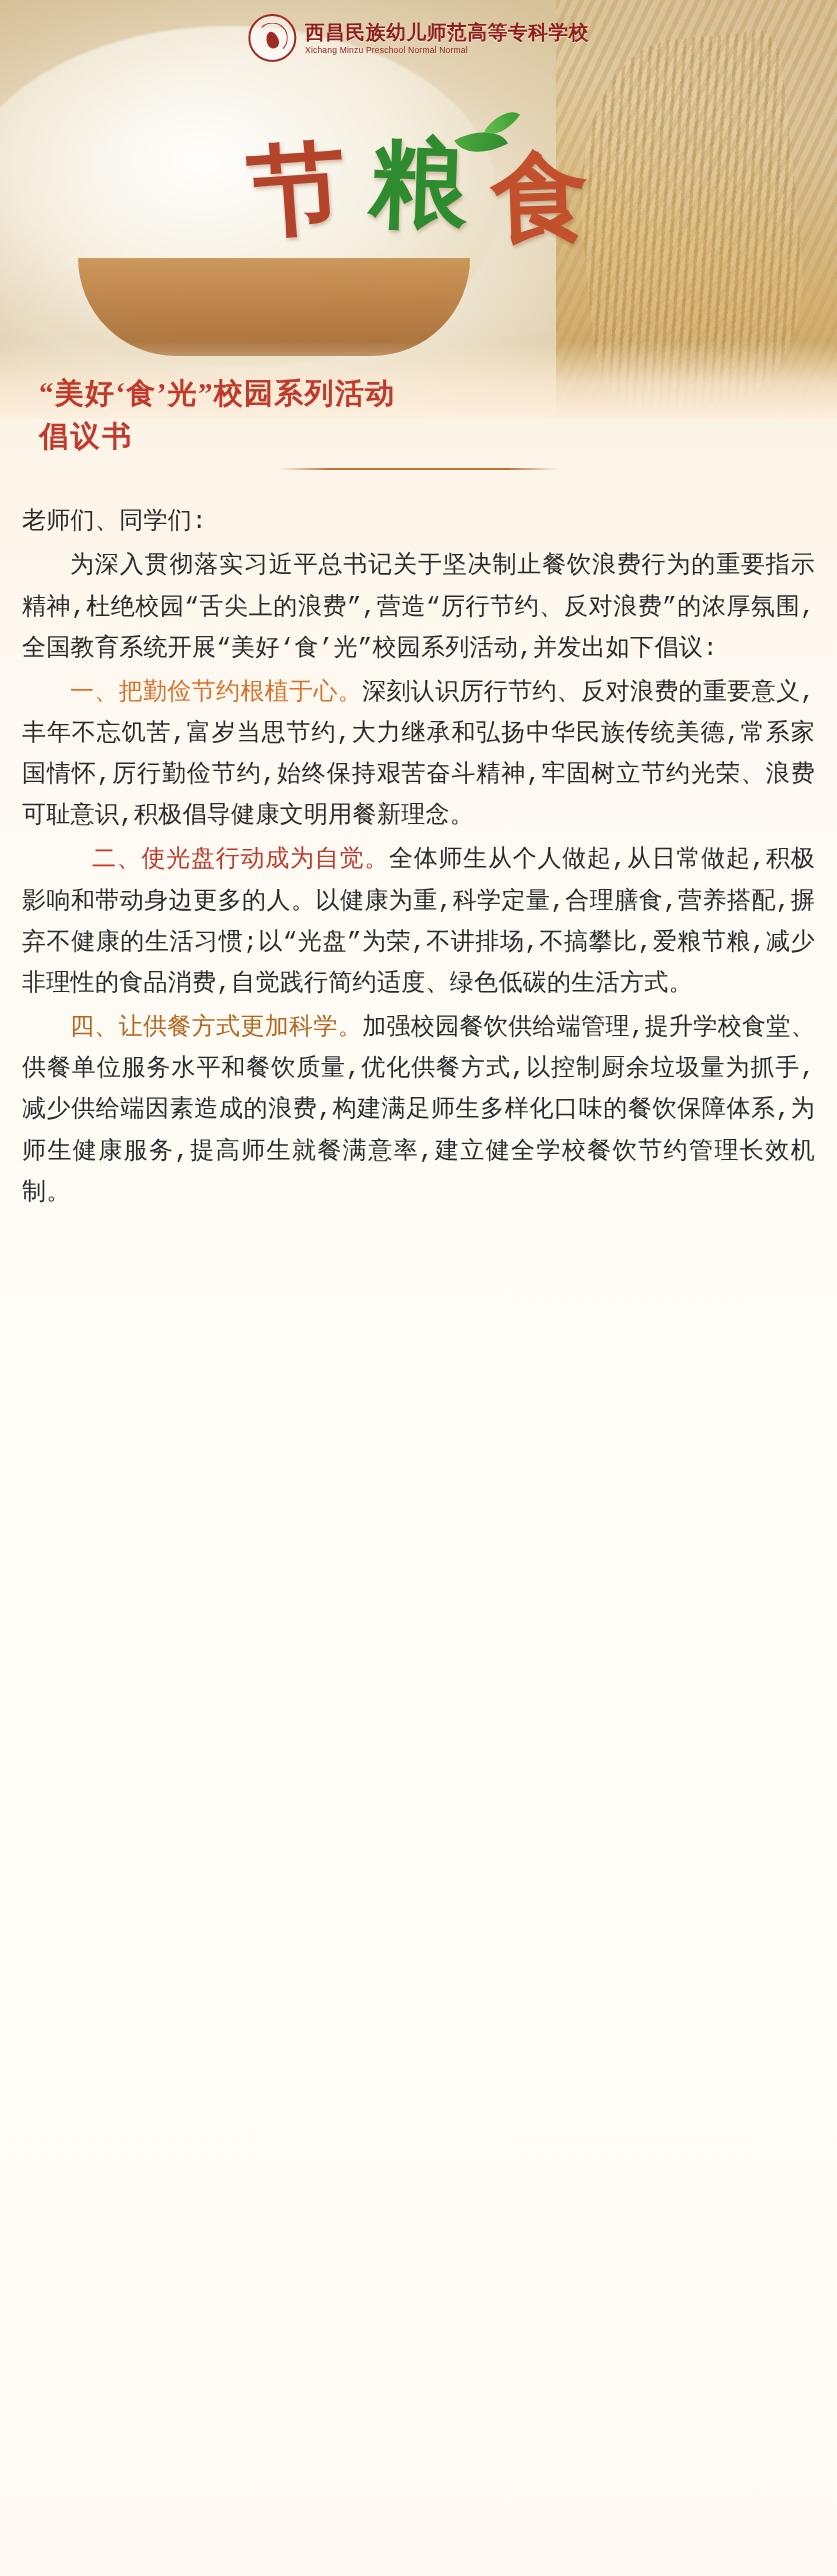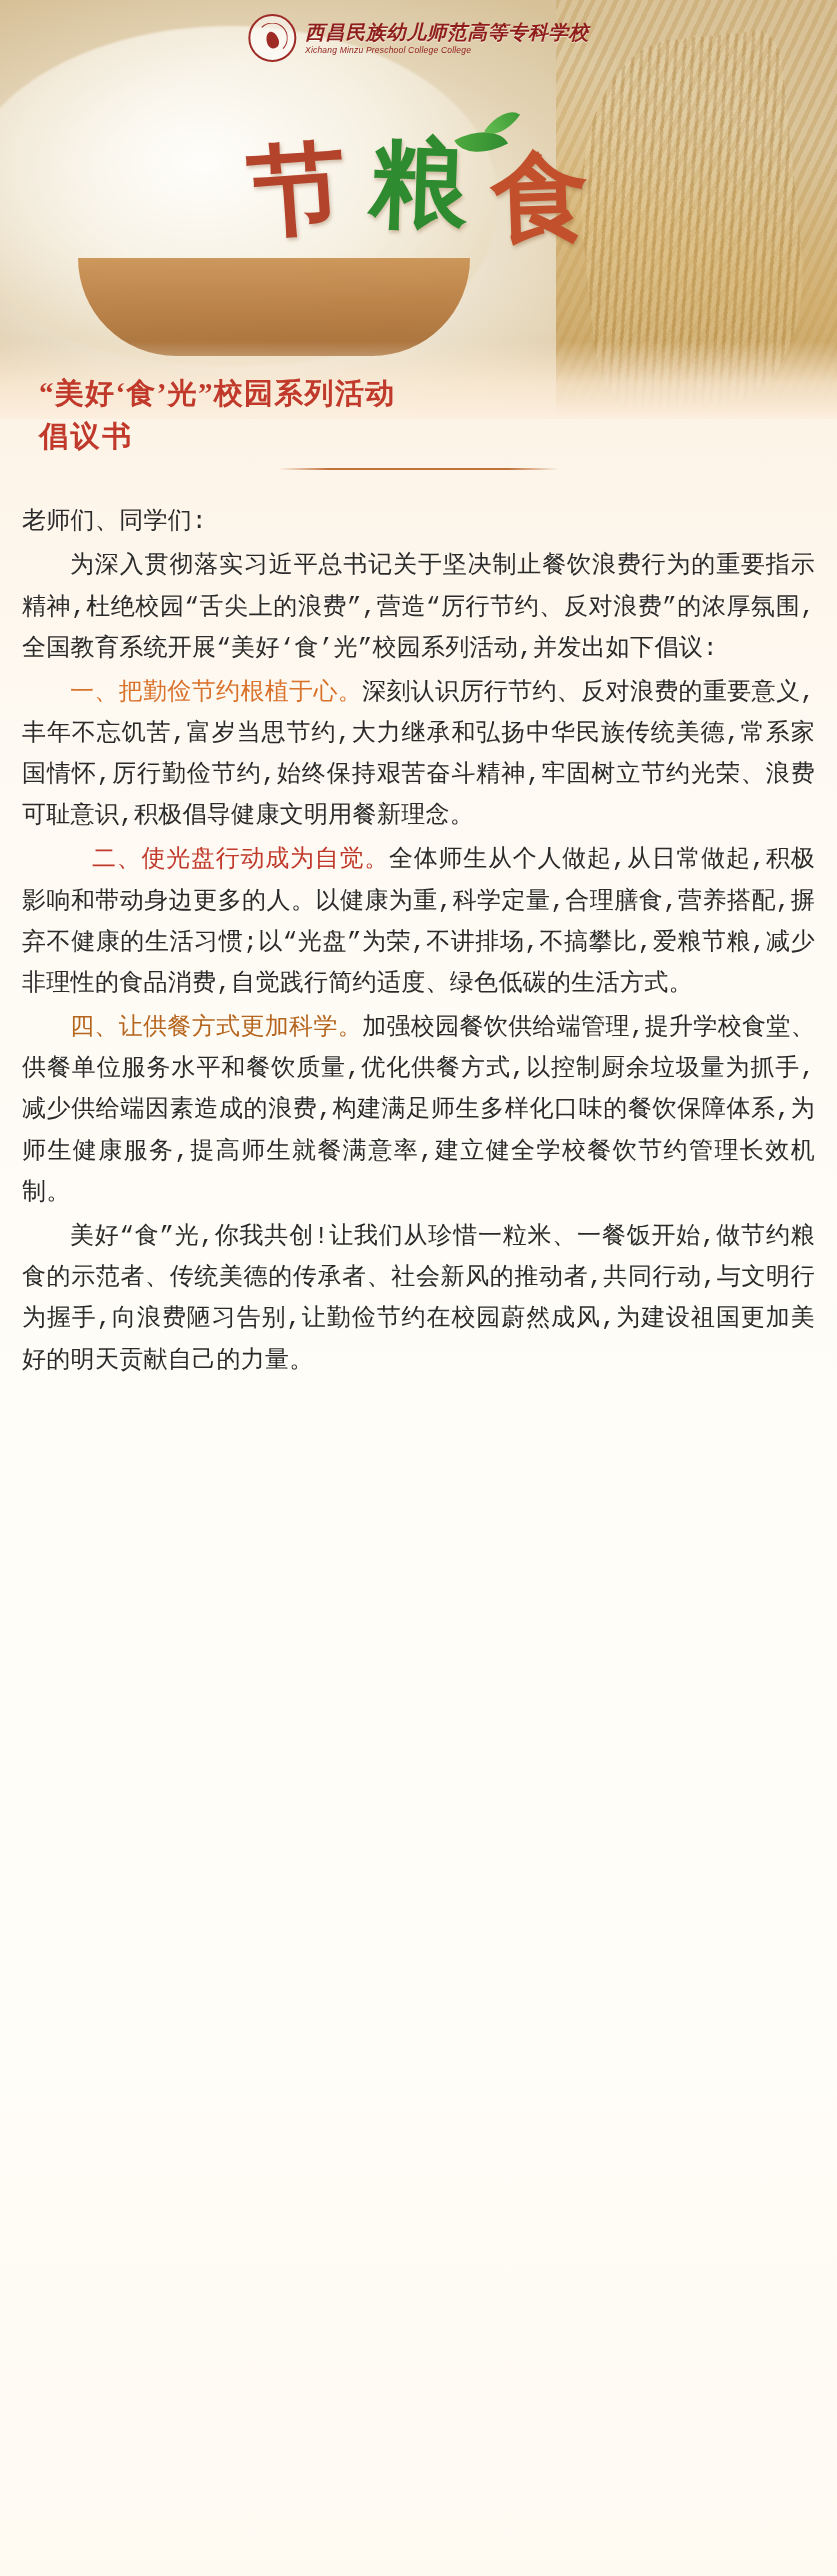--- a/index.html
+++ b/index.html
@@ -101,21 +101,20 @@
 
   
   .logo-wrap {
     position: absolute;
     left: 50%; top: 14.4px;
     transform: translateX(-50%);
     display: flex;
     align-items: center;
     gap: 9.2px;
     z-index: 6;
-    font-style: italic;
   }
   .logo-mark {
     width: 48px; height: 48px;
     flex: 0 0 48px;
     border-radius: 50%;
     border: 2px solid #9e2b26;
     position: relative;
     background: rgba(255,255,255,.55);
   }
   .logo-mark::before {
@@ -255,21 +254,21 @@
     <div class="bowl"></div>
     <div class="bowl-wood"></div>
     <div class="wheat"></div>
     <div class="wheat2"></div>
     <div class="vignette"></div>
 
     <div class="logo-wrap">
       <div class="logo-mark"></div>
       <div class="logo-text">
         <div class="logo-cn">西昌民族幼儿师范高等专科学校</div>
-        <div class="logo-en">Xichang Minzu Preschool College College</div>
+        <div class="logo-en">Xichang Minzu Preschool Normal Normal</div>
       </div>
     </div>
 
     <div class="big-title">
       <span class="bt-1">节</span>
       <span class="bt-2">粮</span>
       <span class="bt-3">食</span>
     </div>
     <div class="leaf"></div>
     <div class="leaf2"></div>
@@ -288,17 +287,16 @@
 
     <p class="indent"><span>为深入贯彻落实习近平总书记关于坚决制止餐饮浪费行为的重要指示精神,杜绝校园“舌尖上的浪费”,营造“厉行节约、反对浪费”的浓厚氛围,全国教育系统开展“美好‘食’光”校园系列活动,并发出如下倡议:</span></p>
 
     <p class="indent"><span class="lead-orange">一、把勤俭节约根植于心。</span><span>深刻认识厉行节约、反对浪费的重要意义,丰年不忘饥苦,富岁当思节约,大力继承和弘扬中华民族传统美德,常系家国情怀,厉行勤俭节约,始终保持艰苦奋斗精神,牢固树立节约光荣、浪费可耻意识,积极倡导健康文明用餐新理念。</span></p>
 
     <p class="indent"><span class="lead-red">二、使光盘行动成为自觉。</span><span>全体师生从个人做起,从日常做起,积极影响和带动身边更多的人。以健康为重,科学定量,合理膳食,营养搭配,摒弃不健康的生活习惯;以“光盘”为荣,不讲排场,不搞攀比,爱粮节粮,减少非理性的食品消费,自觉践行简约适度、绿色低碳的生活方式。</span></p>
 
 
     <p class="indent"><span class="lead-brown">四、让供餐方式更加科学。</span><span>加强校园餐饮供给端管理,提升学校食堂、供餐单位服务水平和餐饮质量,优化供餐方式,以控制厨余垃圾量为抓手,减少供给端因素造成的浪费,构建满足师生多样化口味的餐饮保障体系,为师生健康服务,提高师生就餐满意率,建立健全学校餐饮节约管理长效机制。</span></p>
 
-    <p class="indent"><span>美好“食”光,你我共创!让我们从珍惜一粒米、一餐饭开始,做节约粮食的示范者、传统美德的传承者、社会新风的推动者,共同行动,与文明行为握手,向浪费陋习告别,让勤俭节约在校园蔚然成风,为建设祖国更加美好的明天贡献自己的力量。</span></p>
   </div>
 
 </div>
 
 
 </body></html>

